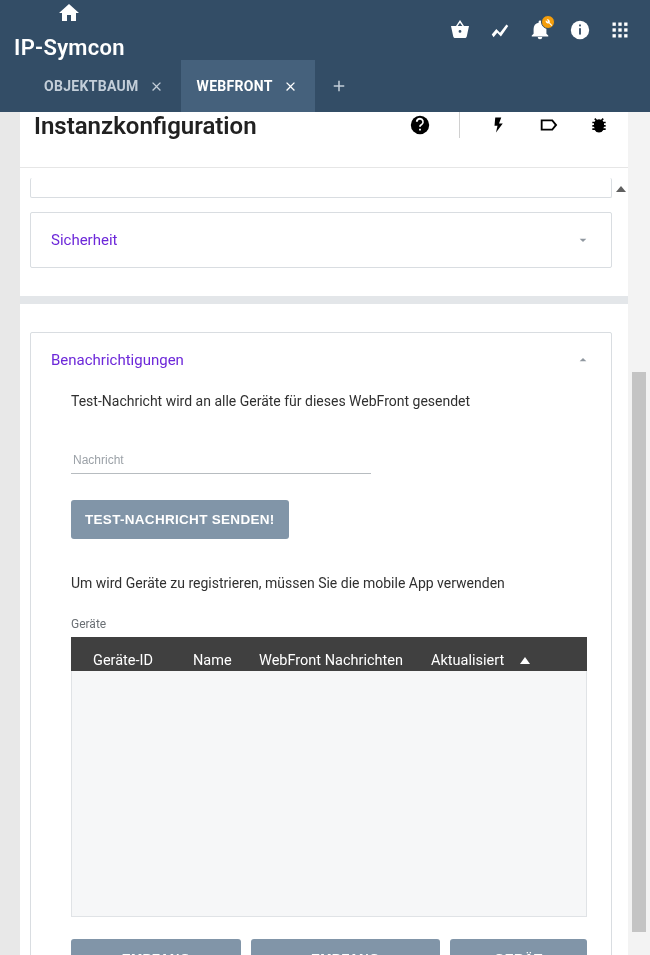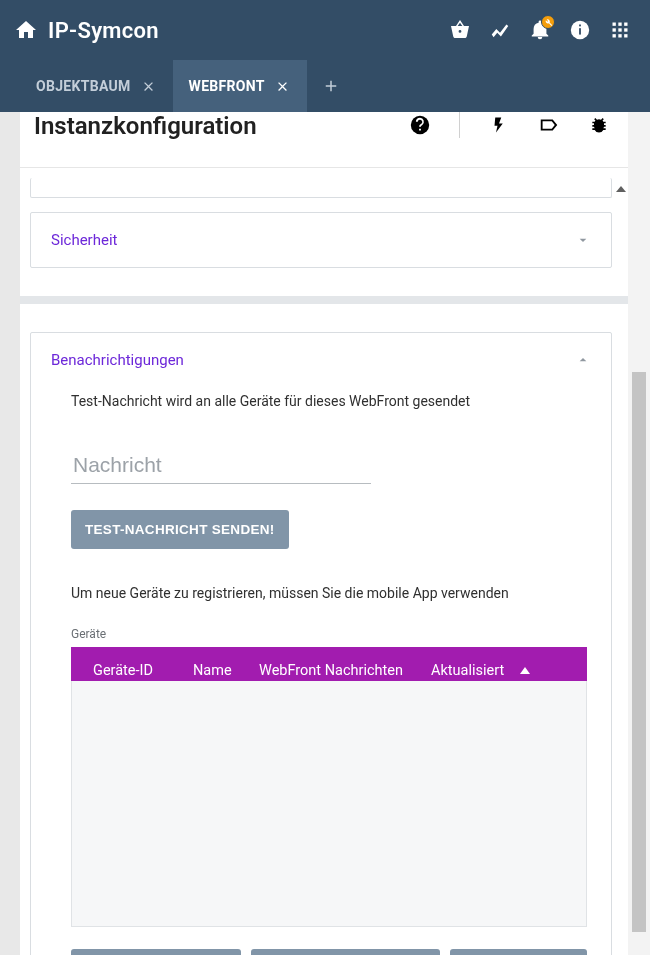--- a/index.html
+++ b/index.html
@@ -7,34 +7,34 @@
   
   .app-header {
     background: #334d66;
     color: #fff;
     height: 60px;
     display: flex;
     align-items: center;
     padding: 0 12px 0 14px;
     justify-content: space-between;
   }
-  .app-title-group { display: flex; align-items: center; gap: 10px; }
+  .app-title-group { display: flex; align-items: center; gap: 10px; flex-direction: column; }
   .app-title { font-size: 22px; font-weight: 600; letter-spacing: 0.3px; }
   .header-icons { display: flex; align-items: center; gap: 16px; margin-right: 6px; }
   .header-icon { width: 24px; height: 24px; display: flex; align-items: center; justify-content: center; cursor: pointer; position: relative; }
   .header-icon svg { fill: #fff; }
   .bell-dot { position: absolute; top: -3px; right: -3px; width: 14px; height: 14px; border-radius: 50%; background: #f59e0b; border: 1px solid #334d66; display:flex; align-items:center; justify-content:center; }
   .bell-dot svg { width:9px; height:9px; }
 
   .tab-bar {
     background: #334d66;
     height: 52px;
     display: flex;
     align-items: stretch;
-    padding-left: 20px;
+    padding-left: 28px;
   }
   .tab {
     display: flex;
     align-items: center;
     gap: 10px;
     padding: 0 16px;
     color: #c3ced9;
     font-size: 14px;
     font-weight: 700;
     letter-spacing: 0.3px;
@@ -118,21 +118,21 @@
     margin-top: 0;
   }
   .notif-body { padding: 6px 24px 18px 40px; color:#303030; font-size: 14px; }
   .notif-desc { margin-bottom: 38px; }
   .msg-input-wrap { margin-bottom: 26px; }
   .msg-input {
     width: 300px;
     border: none;
     border-bottom: 1px solid #b7bcc0;
     padding: 6px 2px;
-    font-size: 21px;
+    font-size: 12px;
     color: #404040;
     background: transparent;
     outline: none;
   }
   .msg-input::placeholder { color: #9ca2a8; }
 
   .btn {
     background: #8195a8;
     color: #fff;
     border: none;
@@ -140,21 +140,21 @@
     font-size: 13.5px;
     font-weight: 700;
     letter-spacing: 0.3px;
     cursor: pointer;
     border-radius: 3px;
   }
 
   .hint2 { margin: 36px 0 26px 0; font-size:14px; }
   .table-label { font-size: 12px; color: #6a6f74; margin-bottom: 6px; }
   .dev-table-head {
-    background: #a21caf;
+    background: #404040;
     color: #fff;
     display: flex;
     align-items: center;
     height: 34px;
     font-size: 14.5px;
     padding: 12px 12px 0 22px;
   }
   .th { white-space: nowrap; }
   .th1 { width: 100px; }
   .th2 { width: 66px; }
@@ -312,21 +312,21 @@
       </div>
       <div class="notif-body">
         <div class="notif-desc">Test-Nachricht wird an alle Geräte für dieses WebFront gesendet</div>
 
         <div class="msg-input-wrap">
           <input class="msg-input" type="text" placeholder="Nachricht" style="">
         </div>
 
         <button class="btn">TEST-NACHRICHT SENDEN!</button>
 
-        <div class="hint2">Um neue Geräte zu registrieren, müssen Sie die mobile App verwenden</div>
+        <div class="hint2">Um wird Geräte zu registrieren, müssen Sie die mobile App verwenden</div>
 
         <div class="table-label">Geräte</div>
 
         <div class="dev-table-head">
           <div class="th th1">Geräte-ID</div>
           <div class="th th2">Name</div>
           <div class="th th3">WebFront Nachrichten</div>
           <div class="th th4">
             <span>Aktualisiert</span>
             <span class="sort-tri"></span>

